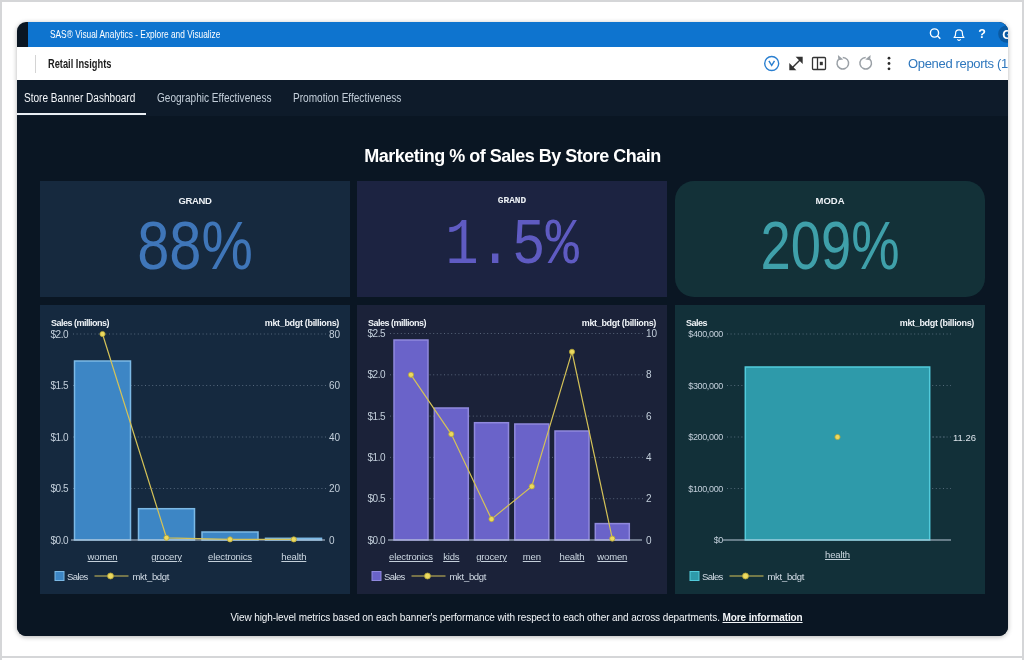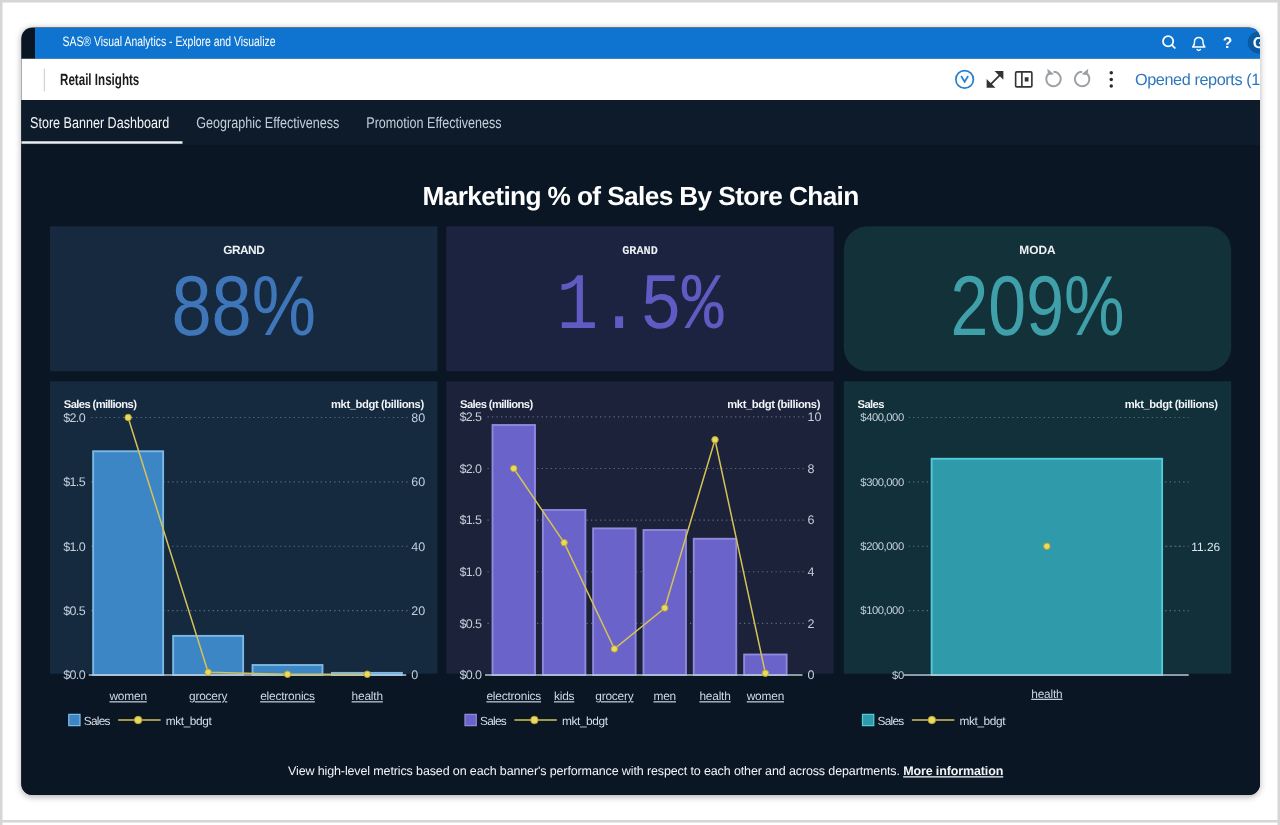--- a/index.html
+++ b/index.html
@@ -13,31 +13,31 @@
   .appbar .ttl { position:absolute; left:21.5px; top:6px; font-size:11px; color:#ffffff; transform:scaleX(0.758); transform-origin:left center; white-space:nowrap; }
   .toolbar { position:absolute; left:0; top:25px; width:1004px; height:33px; background:#ffffff; }
   .toolbar .divider { position:absolute; left:18px; top:8px; width:1px; height:18px; background:#d4d4d4; }
   .toolbar .rname { position:absolute; left:30.5px; top:9px; font-size:13px; font-weight:bold; color:#1b1b1b; transform:scaleX(0.714); transform-origin:left center; white-space:nowrap; }
   .toolbar .openrep { position:absolute; left:891px; top:9px; font-size:13px; letter-spacing:-0.33px; color:#2e77bd; white-space:nowrap; }
   .tabs { position:absolute; left:0; top:58px; width:991px; height:36px; background:#0e1b2a; }
   .tab { position:absolute; top:11px; font-size:12.5px; color:#c3ced9; transform:scaleX(0.805); transform-origin:left center; white-space:nowrap; }
   .tab.active { color:#f4f7fa; }
   .tab-underline { position:absolute; left:0; top:33px; width:129px; height:2px; background:#e9eef3; }
   .content { position:absolute; left:0; top:94px; width:991px; height:520px; background:#0a1623; }
-  .main-title { position:absolute; left:0; top:30px; width:991px; text-align:center; font-size:21px; font-weight:bold; letter-spacing:-0.5px; color:#ffffff; }
+  .main-title { position:absolute; left:0; top:30px; width:991px; text-align:center; font-size:18px; font-weight:bold; letter-spacing:-0.5px; color:#ffffff; }
   .kpi { position:absolute; top:65px; width:310px; height:116px; }
   .kpi .lbl { position:absolute; left:0; top:14px; width:100%; text-align:center; font-size:9.5px; font-weight:bold; color:#eef2f6; }
   .kpi .val { position:absolute; left:0; top:30px; width:100%; text-align:center; font-size:68px; line-height:1; }
   .kpi1 { left:23px; background:#16293e; }
   .kpi2 { left:340px; background:#1c2341;font-family:Liberation Mono, monospace; }
   .kpi3 { left:658px; background:#133138;border-radius:19px; }
   .kpi1 .val { color:#3f76b9; transform:scaleX(0.85); }
   .kpi2 .val { color:#5f5bc2; transform:scaleX(0.87); font-size:64px; top:33px; }
   .kpi3 .val { color:#3fa0aa; transform:scaleX(0.80); }
-  .panel { position:absolute; top:189px; width:310px; height:234px; }
+  .panel { position:absolute; top:189px; width:310px; height:289px; }
   .p1 { left:23px;  background:#15293f; }
   .p2 { left:340px; background:#1b2239; }
   .p3 { left:658px; background:#123039; }
   .footer { position:absolute; left:4px; top:496px; width:991px; text-align:center; font-size:10px; letter-spacing:-0.1px; color:#f2f5f8; }
   .footer b { font-weight:bold; text-decoration:underline; }
   svg text { font-family:"Liberation Sans",sans-serif; }
 </style>
 </head>
 <body>
 <div class="frame-top"></div>

